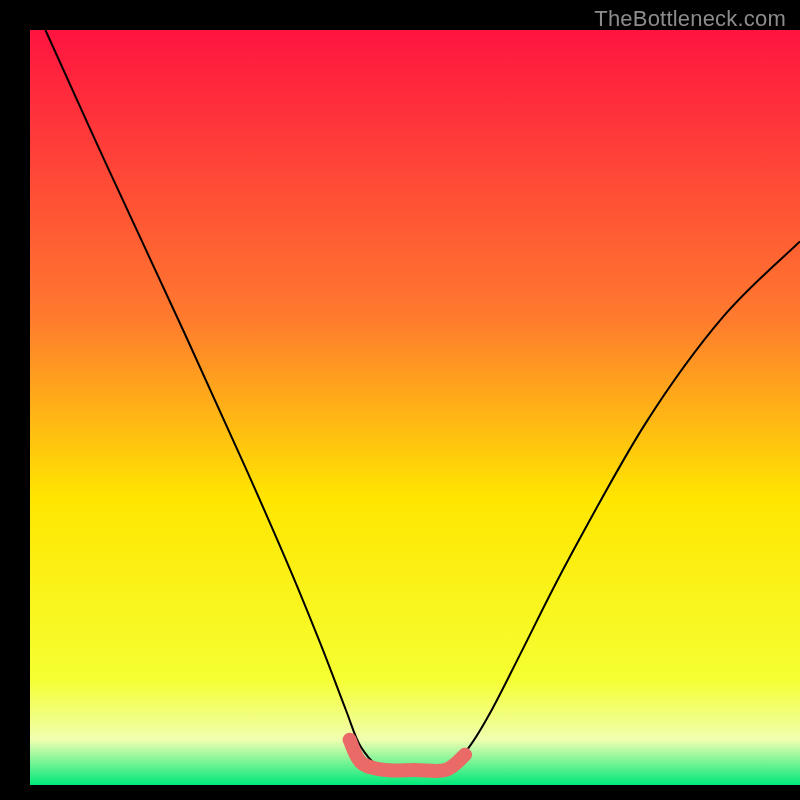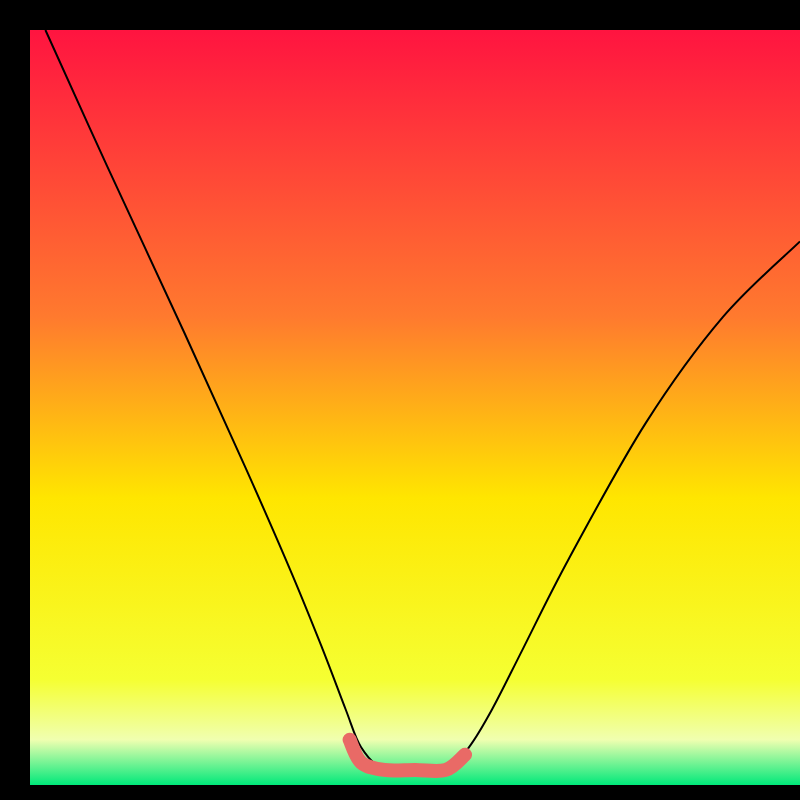--- a/index.html
+++ b/index.html
@@ -30,20 +30,21 @@
   svg {
     position: absolute;
     top: 0;
     left: 0;
   }
 </style>
 </head>
 <body>
 <div class="frame">
 
+<div class="watermark">TheBottleneck.com</div>
 
 <svg width="800" height="800" viewBox="0 0 800 800">
   <defs>
     <linearGradient id="bg-grad" x1="0" y1="0" x2="0" y2="1">
       <stop id="g0" offset="0%" stop-color="#ff1440"></stop>
       <stop id="g1" offset="38%" stop-color="#ff7a2e"></stop>
       <stop id="g2" offset="62%" stop-color="#ffe600"></stop>
       <stop id="g3" offset="86%" stop-color="#f5ff32"></stop>
       <stop id="g4" offset="94%" stop-color="#f0ffb0"></stop>
       <stop id="g5" offset="100%" stop-color="#00e87a"></stop>

